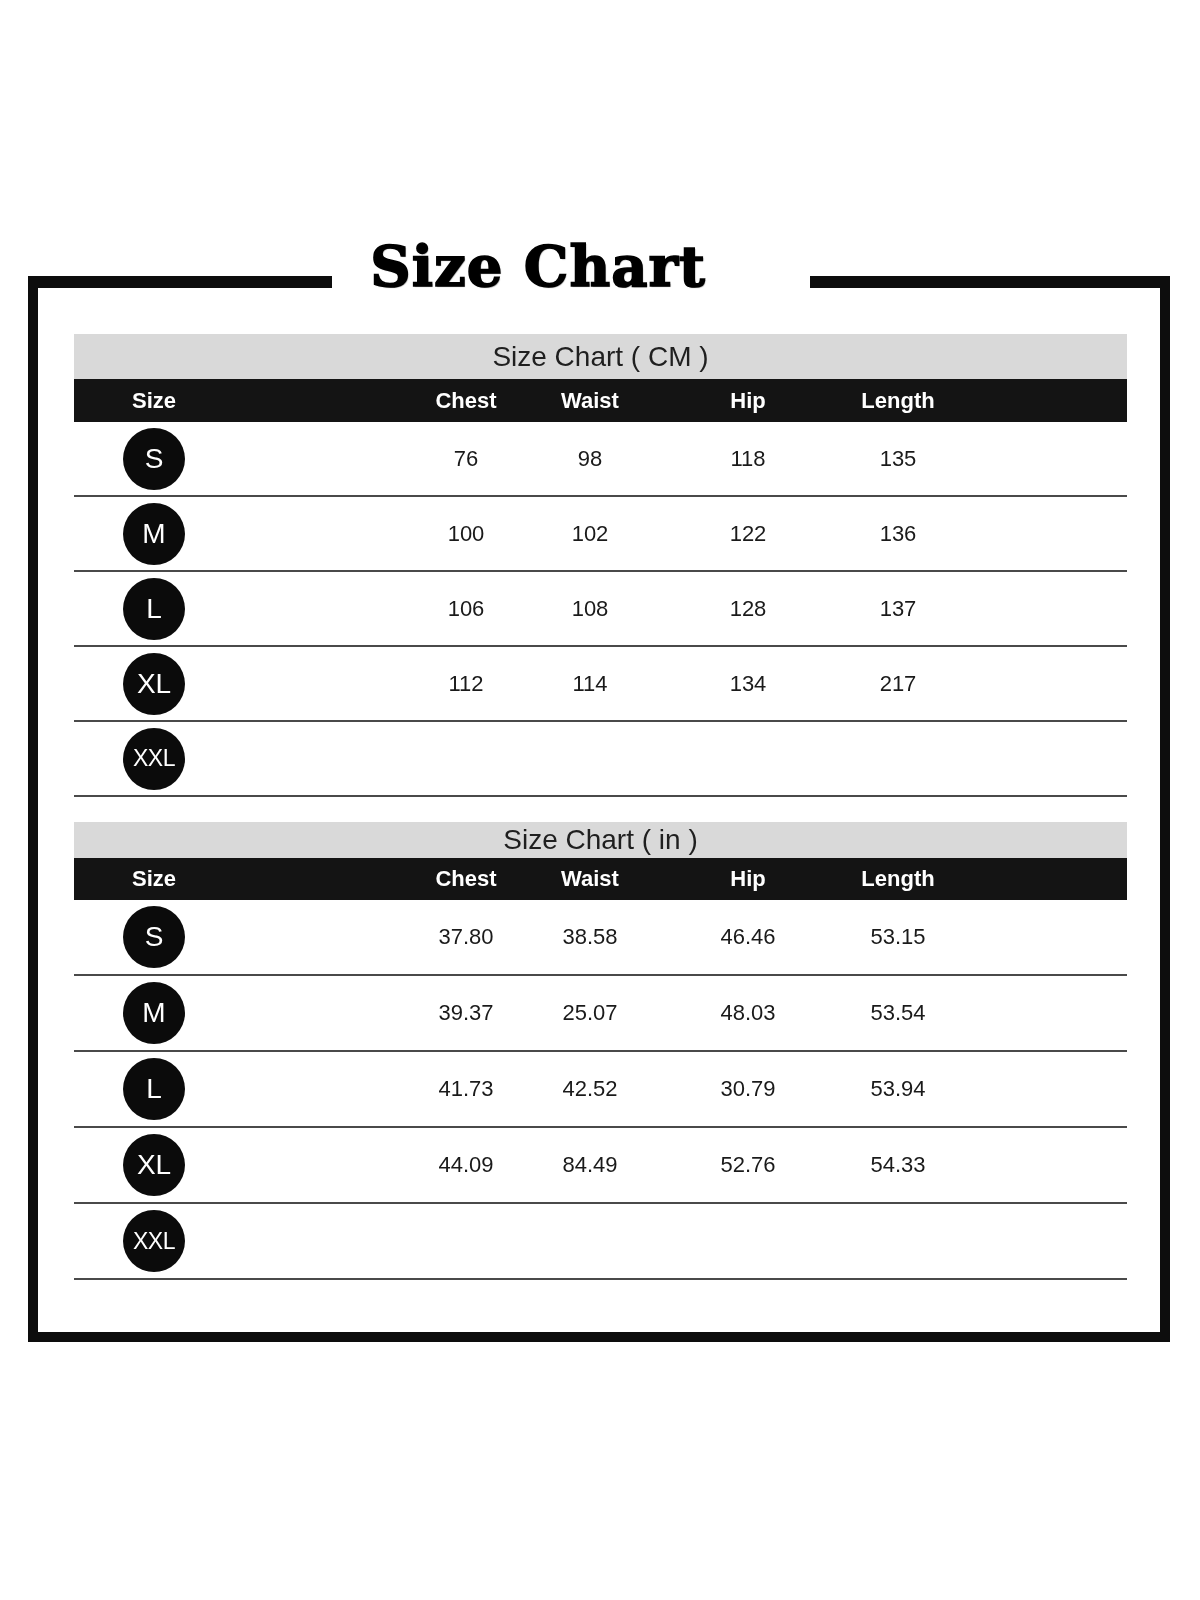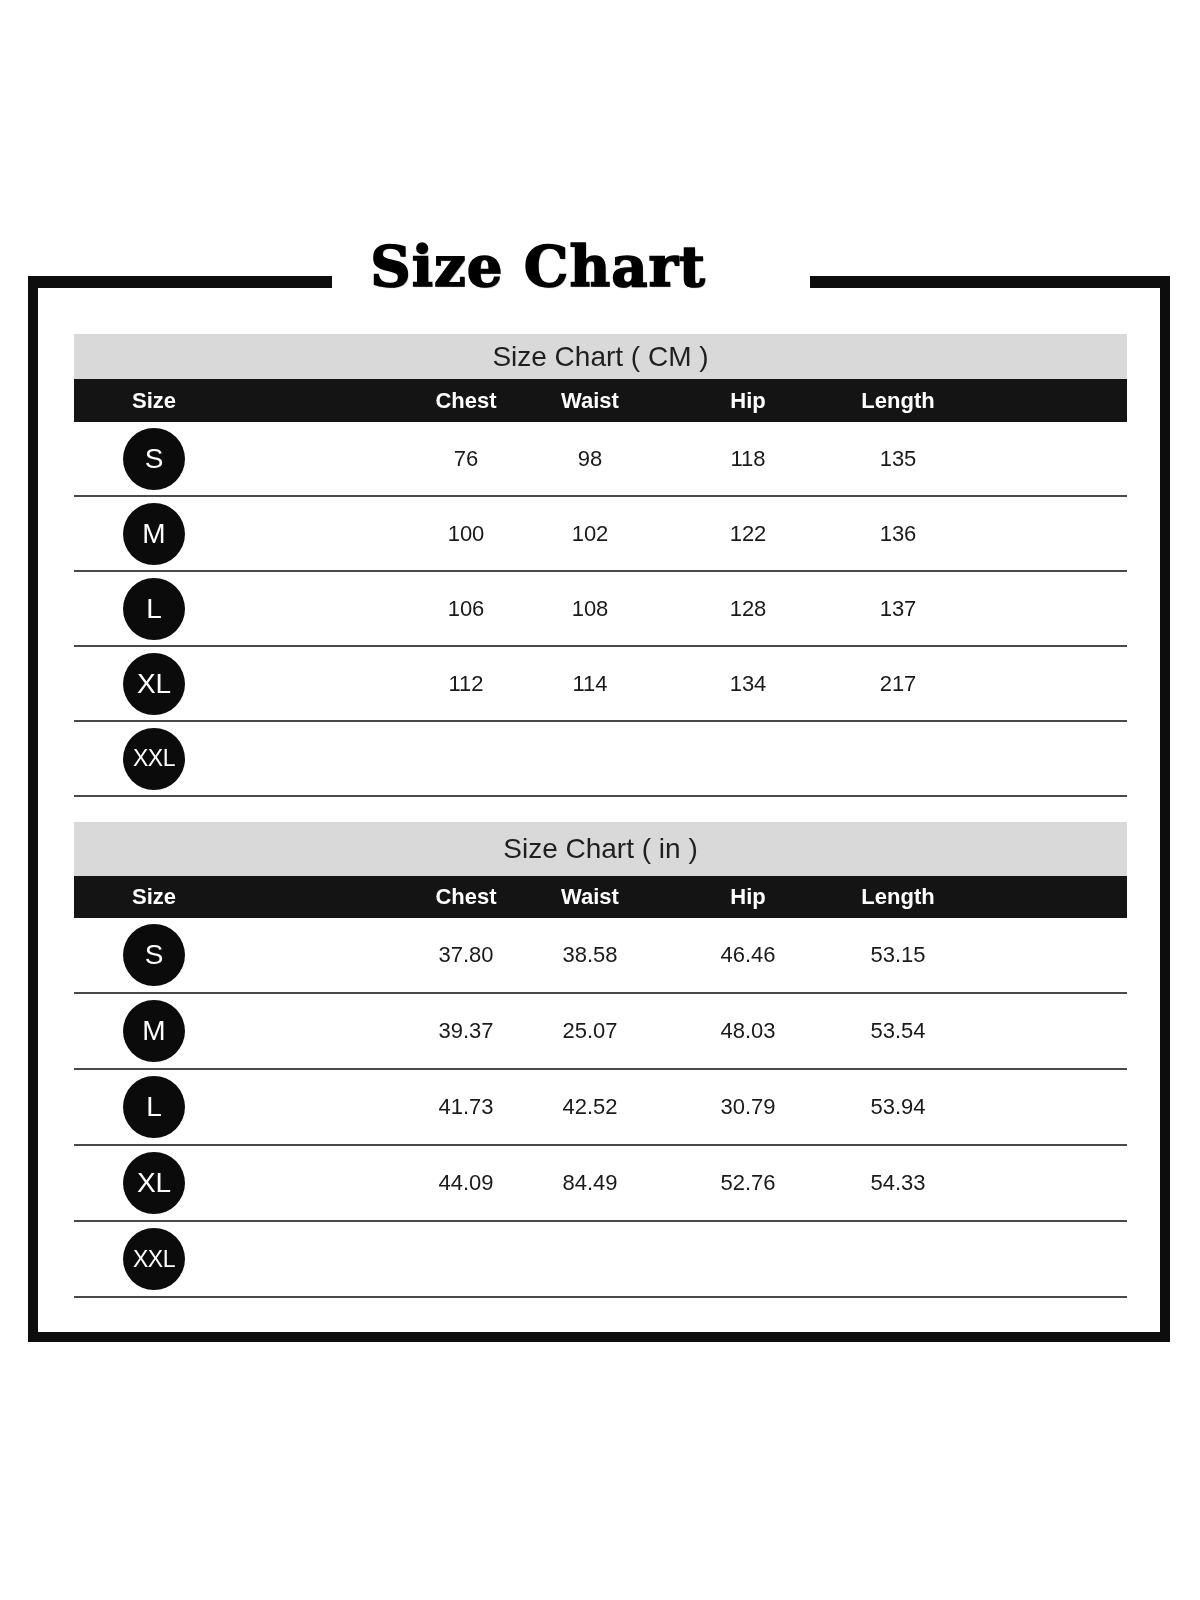--- a/index.html
+++ b/index.html
@@ -67,21 +67,21 @@
 
   .tbl-title {
     background: #d9d9d9;
     display: flex;
     align-items: center;
     justify-content: center;
     font-size: 28px;
     color: #1f1f1f;
   }
   .t1 .tbl-title { height: 45px; }
-  .t2 .tbl-title { height: 54px; }
+  .t2 .tbl-title { height: 36px; }
 
   .tbl-head {
     position: relative;
     background: #141414;
   }
   .t1 .tbl-head { height: 43px; }
   .t2 .tbl-head { height: 42px; }
 
   .hcell {
     position: absolute;

